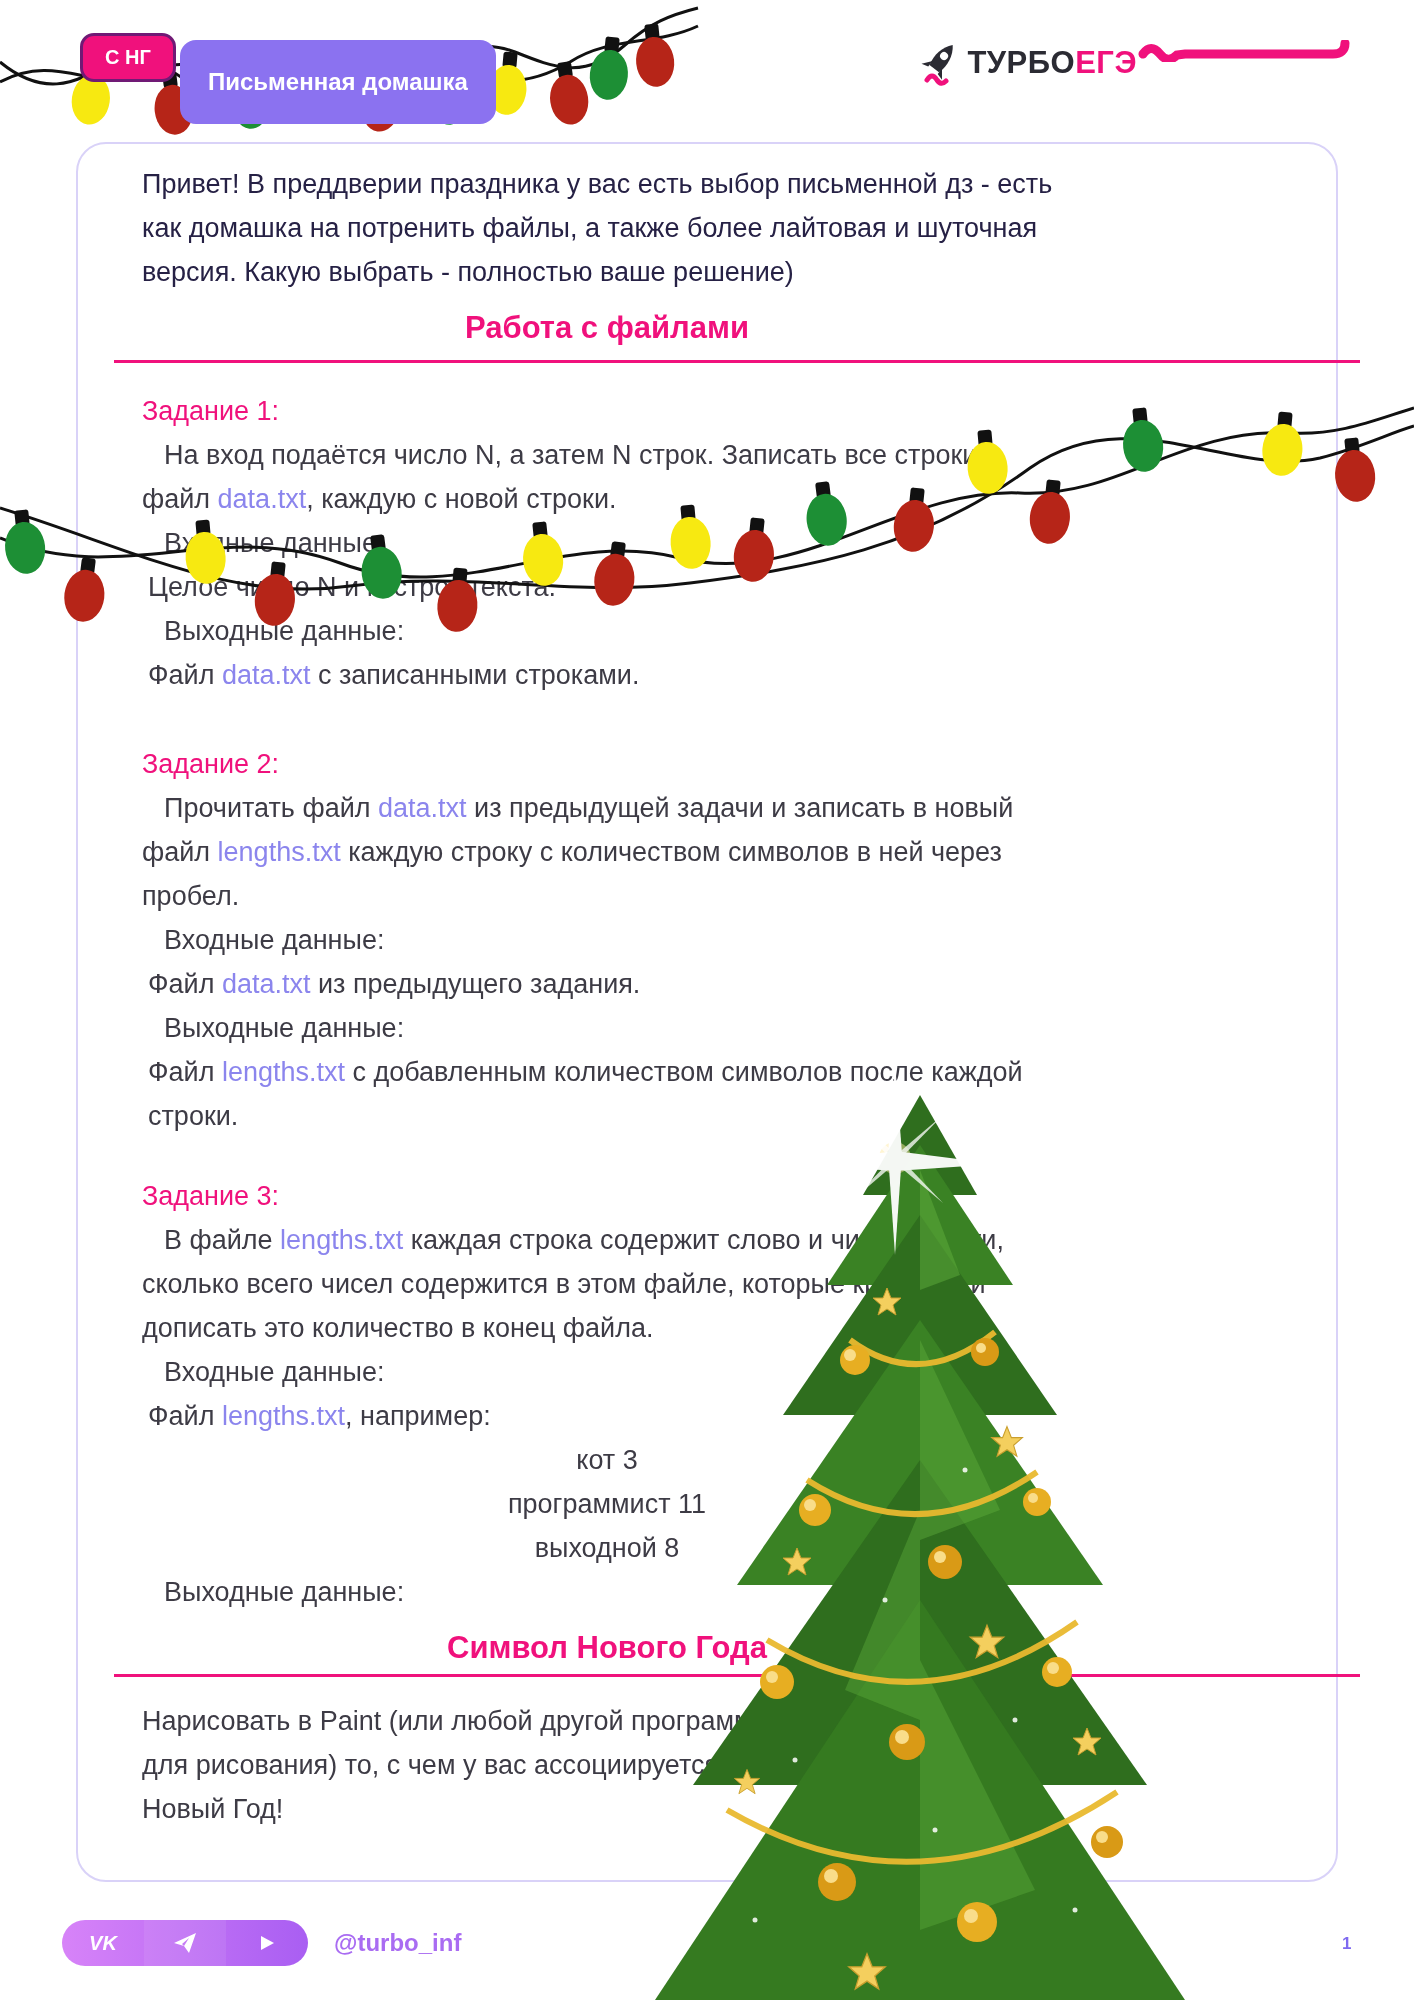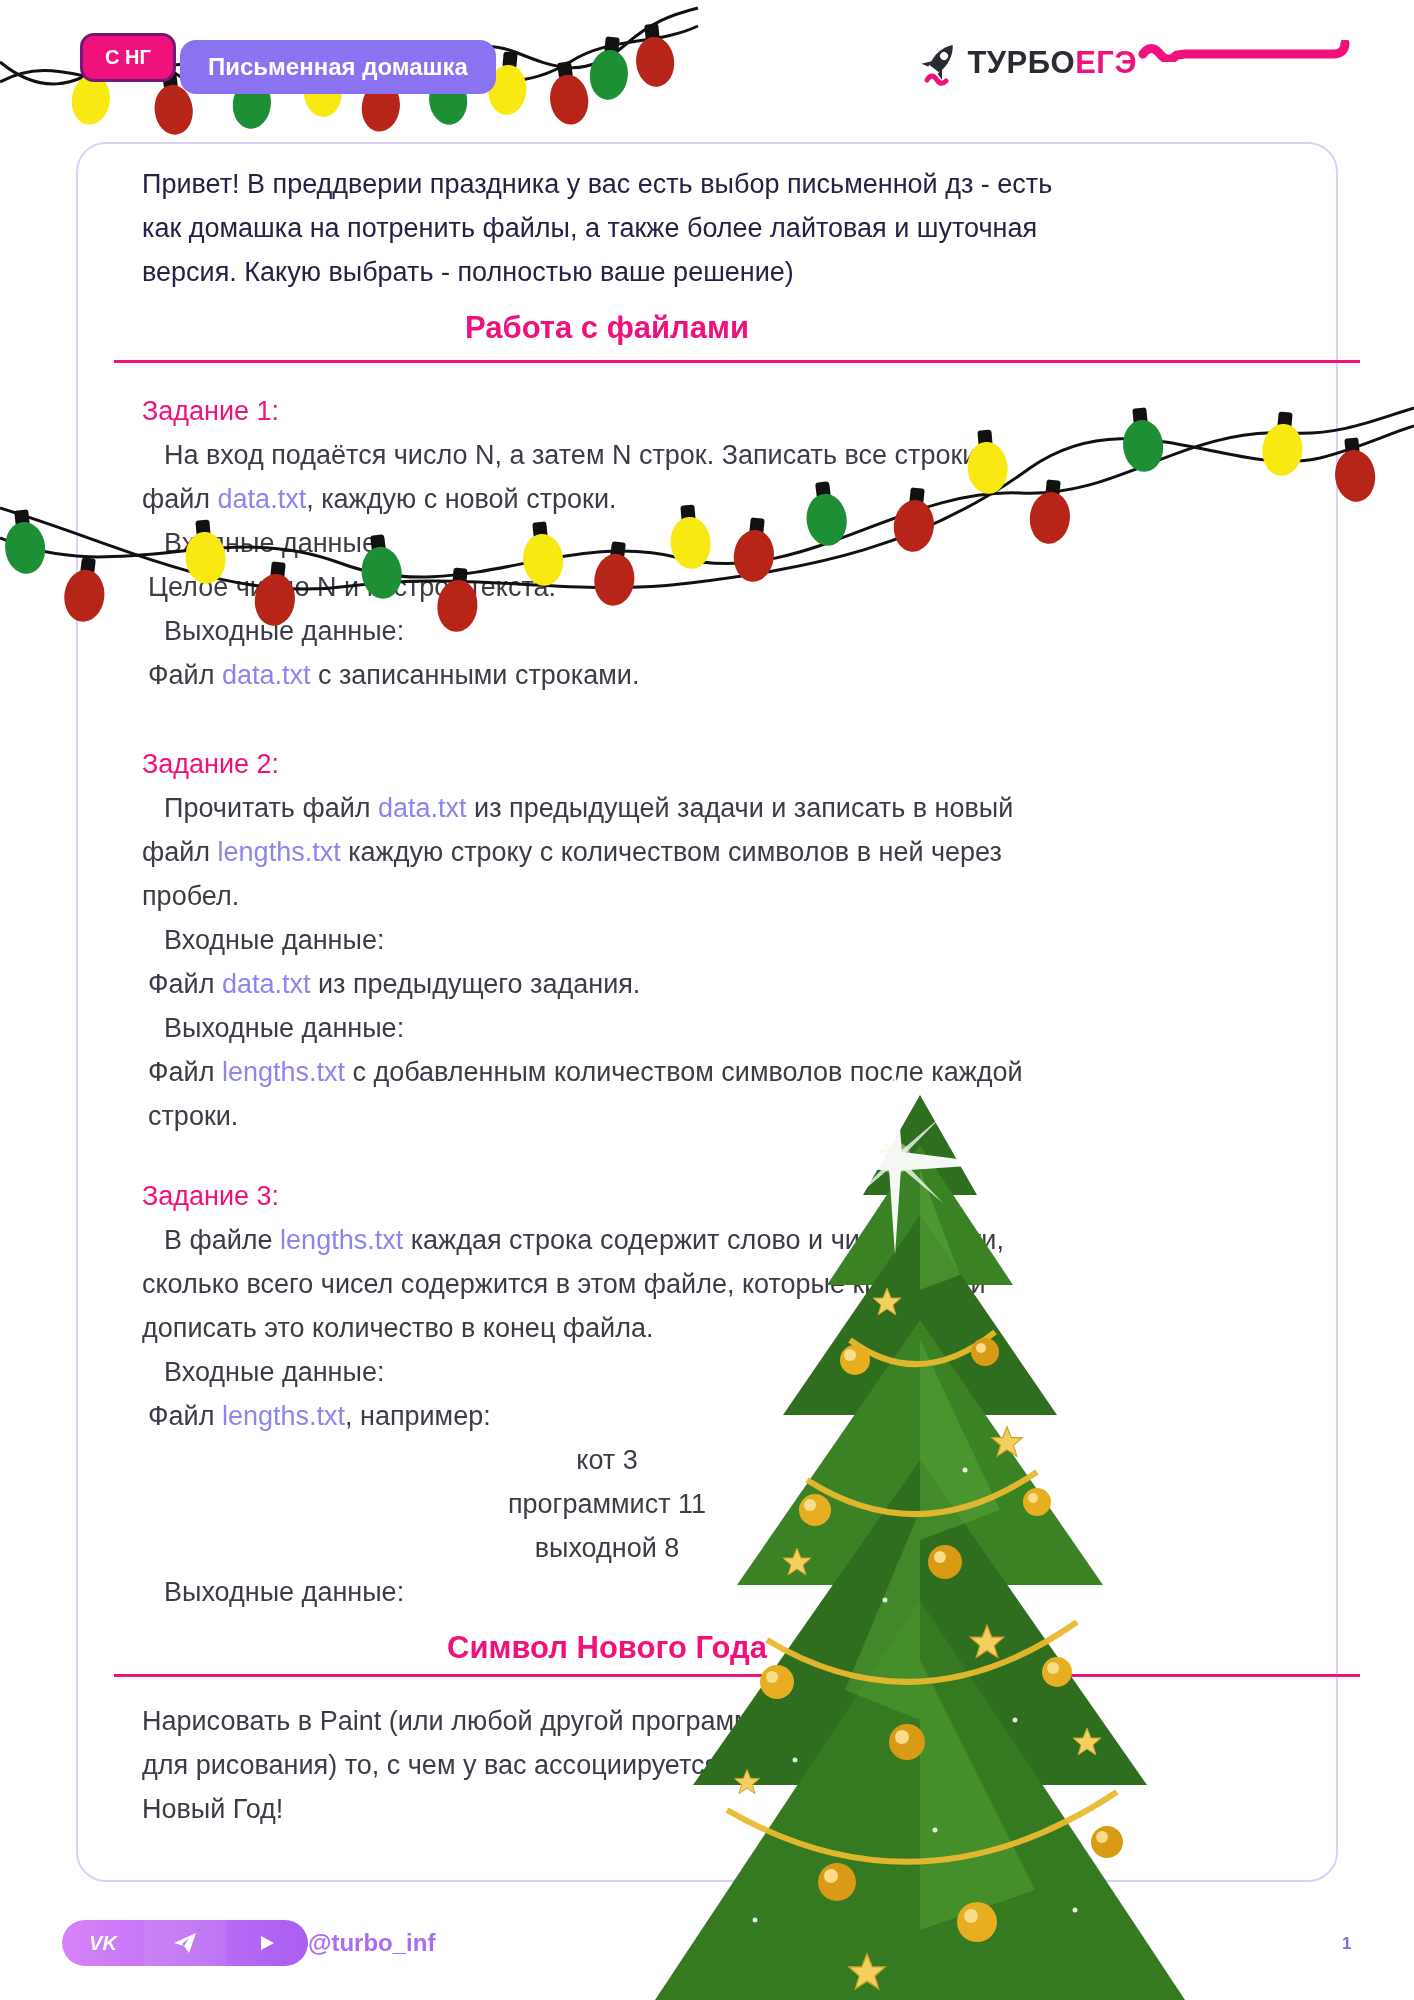--- a/index.html
+++ b/index.html
@@ -13,21 +13,21 @@
   }
   
   .badge-ng {
     position:absolute; left:80px; top:33px; z-index:7;
     background:#f0117c; color:#ffffff; border:3px solid #701a75;
     border-radius:14px; padding:10px 22px; font-size:20px; font-weight:700;
   }
   .badge-hw {
     position:absolute; left:180px; top:40px; z-index:7;
     background:#8b72f0; color:#fff; border-radius:16px;
-    padding:13px 28px; font-size:24px; font-weight:700;
+    padding:28px 28px; font-size:24px; font-weight:700;
   }
   .logo {
     position:absolute; right:62px; top:40px; z-index:7;
     display:flex; flex-direction:row; align-items:flex-start;
   }
   .logo-row { display:flex; align-items:center; gap:6px; }
   .logo-text { font-size:31px; font-weight:800; letter-spacing:.5px; color:#2b2b33; }
   .logo-text .ege { color:#f0117c; }
   
   .card {
@@ -53,21 +53,21 @@
   .examples p { text-align:center; width:930px; }
   .narrow { width:660px; }
   .narrow2 { width:650px; }
   .mt8 { margin-top:8px; }
   .mt22 { margin-top:22px; }
   
   .garland-top { position:absolute; left:0; top:0; z-index:6; }
   .garland-mid { position:absolute; left:0; top:398px; z-index:6; }
   .tree { position:absolute; left:655px; top:1040px; width:530px; height:960px; z-index:5; }
   
-  .footer { position:absolute; left:62px; top:1920px; z-index:8; display:flex; align-items:center; }
+  .footer { position:absolute; left:62px; top:1920px; z-index:8; display:flex; align-items:center; gap:26px; }
   .social-pill {
     display:flex; height:46px; border-radius:23px; overflow:hidden;
     background:linear-gradient(90deg,#d783f8,#a95ef2);
   }
   .social-cell { width:82px; display:flex; align-items:center; justify-content:center; color:#fff; }
   .social-cell.c2 { background:rgba(255,255,255,0.08); }
   .vk-label { font-size:20px; font-weight:800; font-style:italic; }
   .handle { color:#a96cf2; font-size:24px; font-weight:700; }
   .page-num { position:absolute; left:1342px; top:1934px; color:#7f6af0; font-size:17px; font-weight:700; z-index:8; }
 </style>

